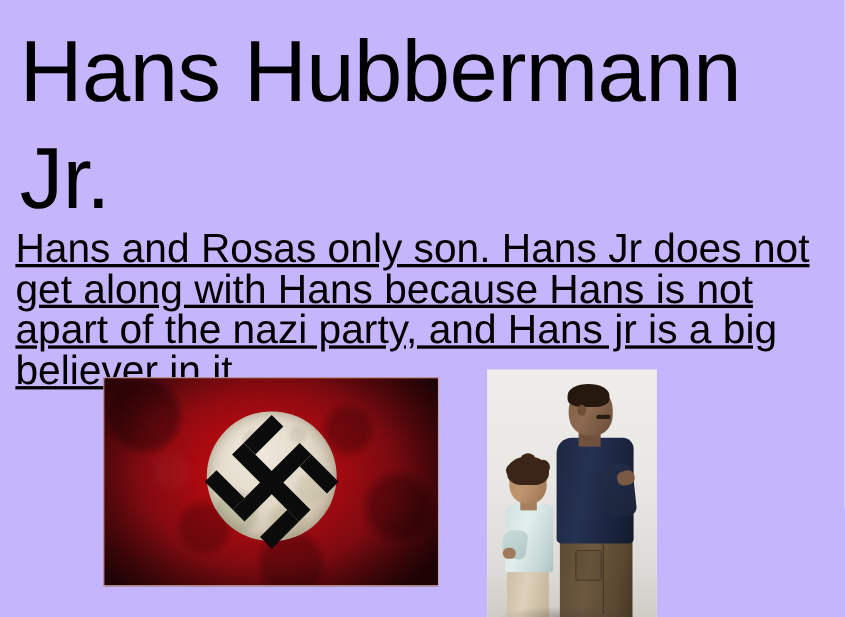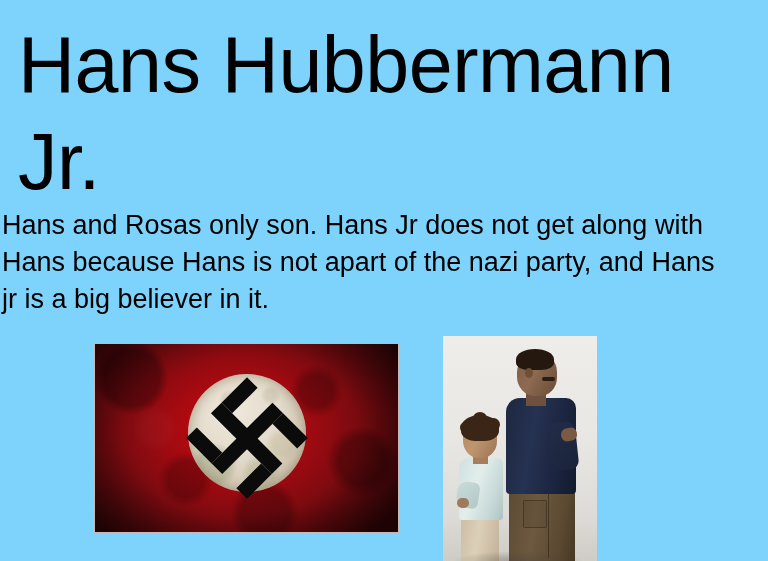--- a/index.html
+++ b/index.html
@@ -14,48 +14,49 @@
     overflow: hidden;
     font-family: "Liberation Sans", sans-serif;
     position: relative;
   }
 
   .slide {
     position: absolute;
     left: 0; top: 0;
     width: 768px;
     height: 561px;
-    background: #7dd3fc;
+    background: #c4b5fd;
   }
 
   
   .slide-title {
     position: absolute;
     left: 18px;
     top: 16px;
     width: 740px;
     font-size: 79px;
     line-height: 97px;
     font-weight: normal;
     color: #000000;
     letter-spacing: -0.5px;
     margin: 0;
     white-space: normal;
   }
 
   
   .slide-body {
     position: absolute;
-    left: 2px;
+    left: 14px;
     top: 207px;
     width: 730px;
-    font-size: 27px;
+    font-size: 37px;
     line-height: 37px;
     color: #000000;
     margin: 0;
+    text-decoration: underline;
   }
 
   
   .flag-figure {
     position: absolute;
     left: 94px;
     top: 343px;
     width: 305px;
     height: 190px;
     border: 1px solid #c9b6b6;

